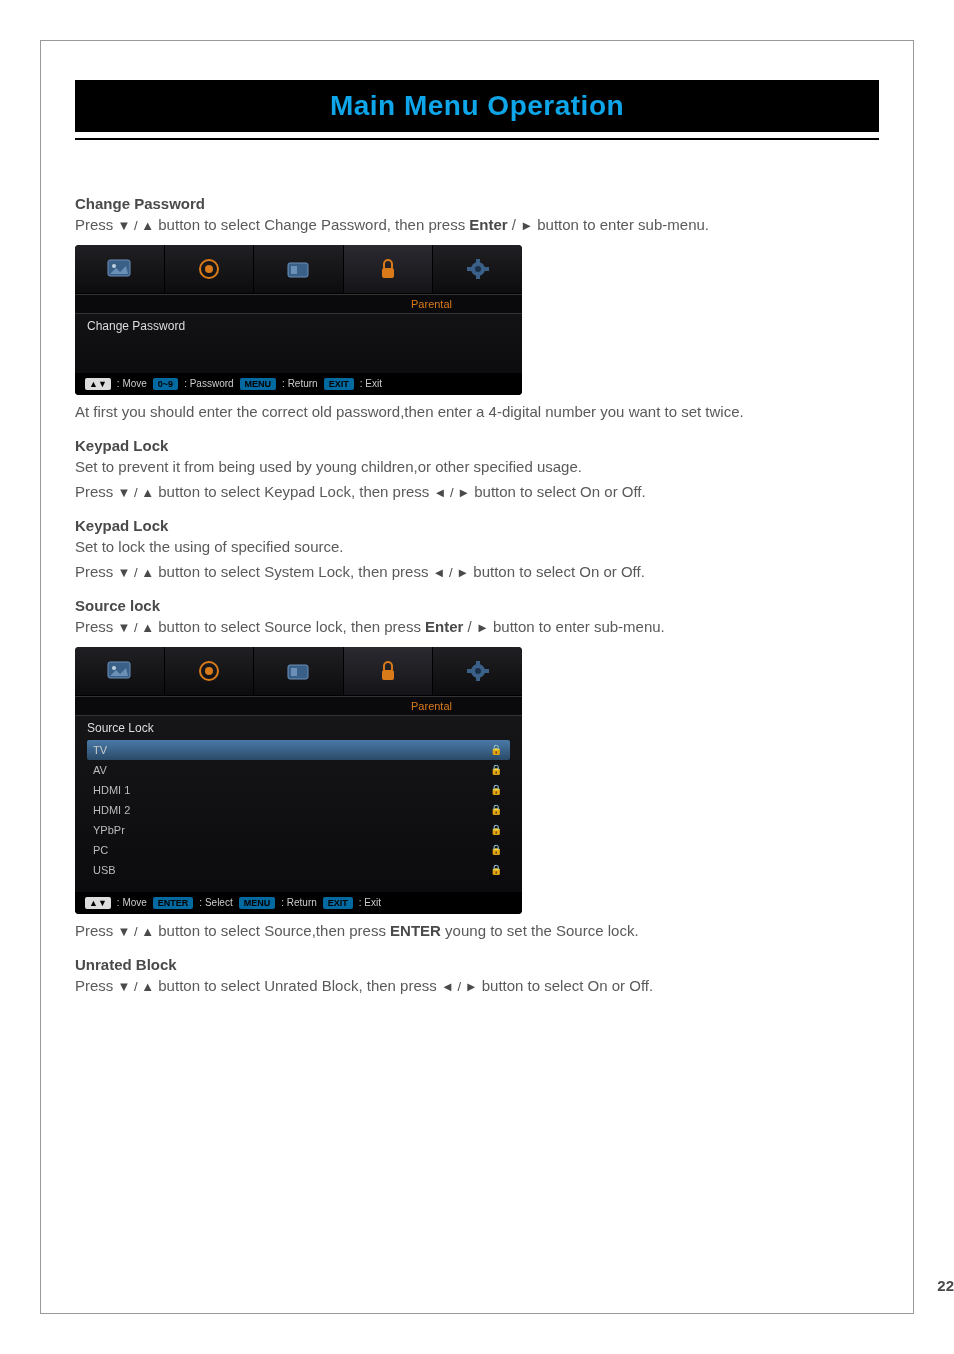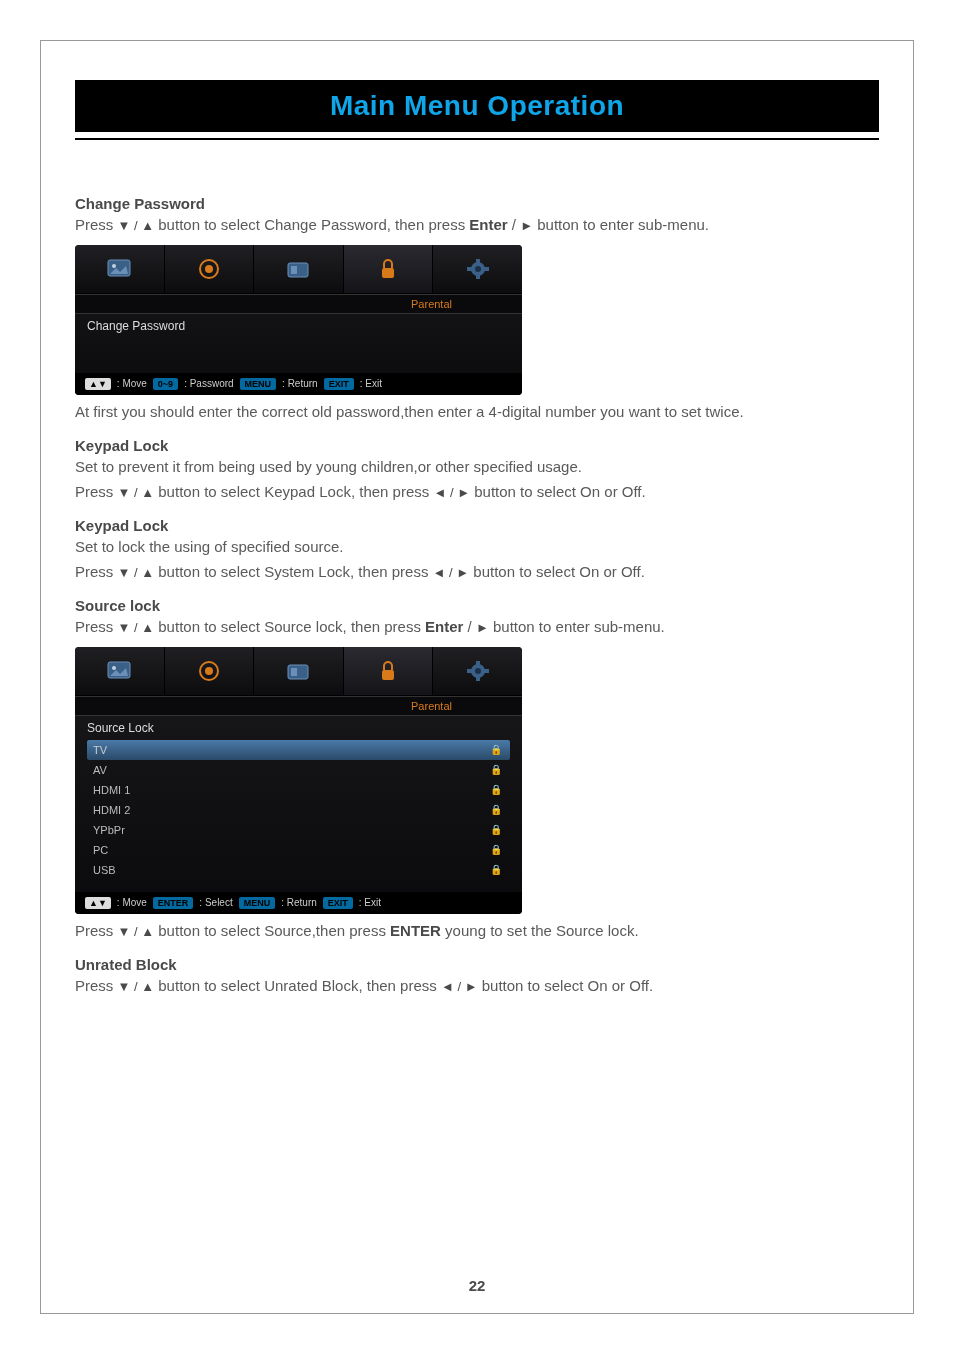--- a/index.html
+++ b/index.html
@@ -161,21 +161,21 @@
     }
     
     
     .ico { display: inline-block; }
     .ico svg { display: block; }
     
     .page-number {
       position: absolute;
       bottom: 60px;
       width: 100%;
-      text-align: center;
+      text-align: right;
       font-weight: bold;
       color: #4a4a4a;
       font-size: 15px;
     }
     .spacer-sm { margin-top: 14px; }
   </style>
 </head>
 <body>
 
 <div class="page-border"></div>

